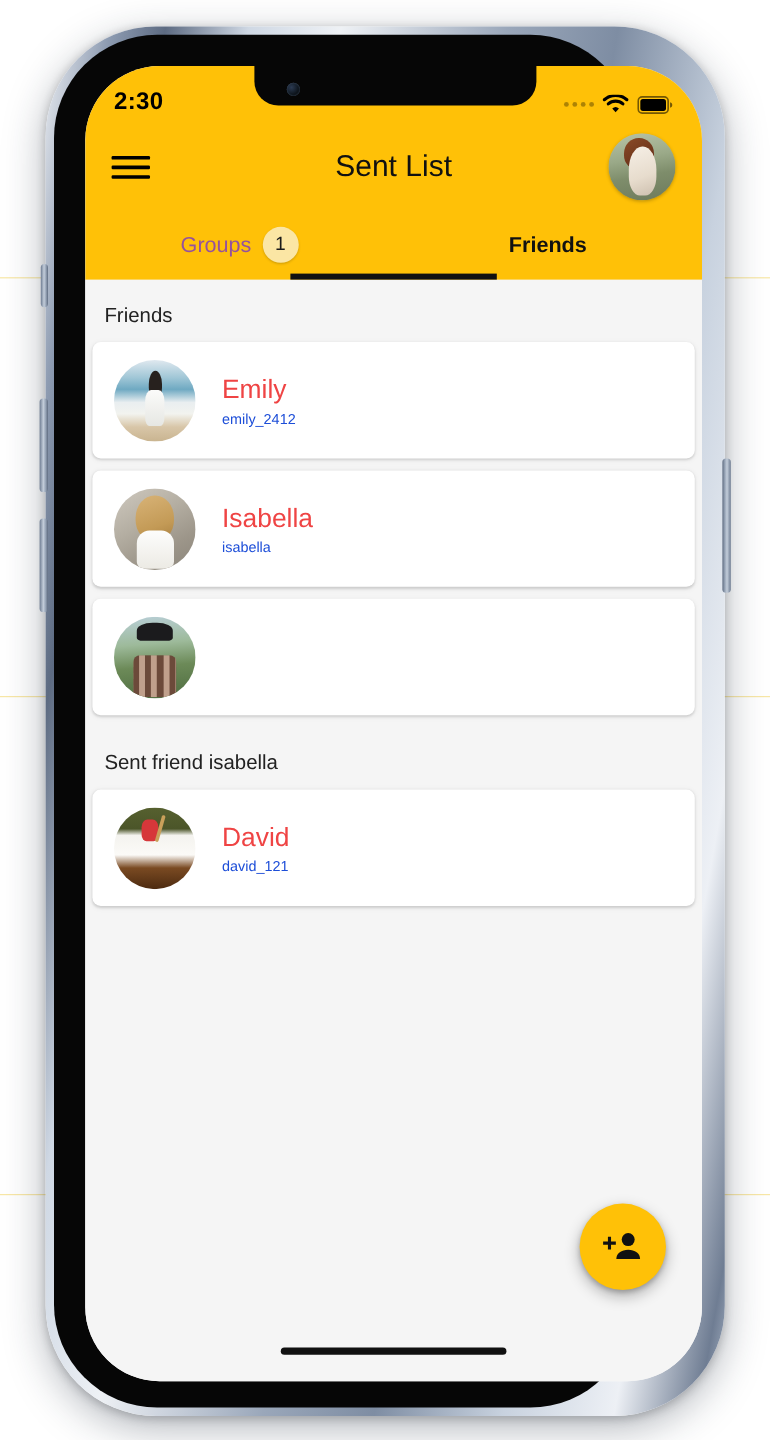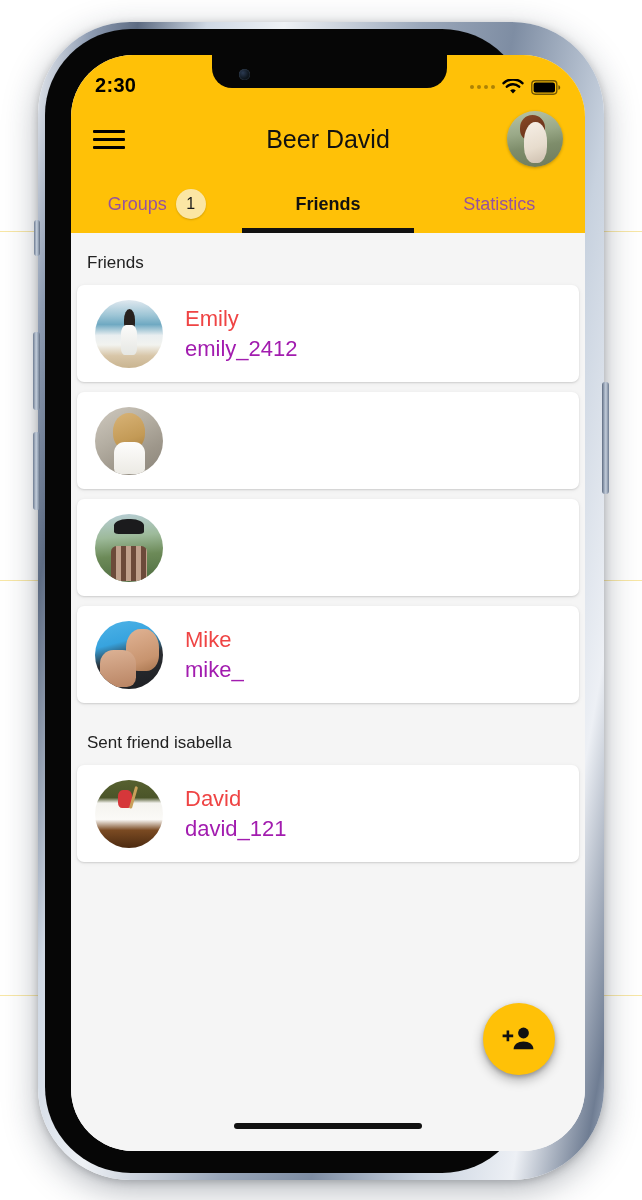--- a/index.html
+++ b/index.html
@@ -158,21 +158,21 @@
     height:97px; display:flex; align-items:center; padding:0 18px;
     box-shadow:0 1px 2px rgba(0,0,0,.13), 0 1px 5px rgba(0,0,0,.055);
     cursor:pointer;
   }
   .card-avatar {
     width:68px; height:68px; border-radius:50%;
     overflow:hidden; position:relative; flex:none;
   }
   .card-text { margin-left:22px; }
   .card-name { font-size:22px; color:#ef4444; line-height:1.25; }
-  .card-handle { font-size:22px; color:#a21caf; margin-top:3px; }
+  .card-handle { font-size:12px; color:#1d4ed8; margin-top:3px; }
 
   
   .fab {
     position:absolute; right:30px; bottom:76px;
     width:72px; height:72px; border-radius:50%;
     background:#ffc107; border:none; cursor:pointer;
     display:flex; align-items:center; justify-content:center;
     box-shadow:0 5px 12px rgba(0,0,0,.3), 0 2px 4px rgba(0,0,0,.2);
     z-index:30;
   }
@@ -232,37 +232,34 @@
             </div>
           </div>
         </div>
 
         <div class="titlerow">
           <div class="hamburger">
             <i></i>
               <i></i>
               <i></i>
           </div>
-          <div class="apptitle">Beer David</div>
+          <div class="apptitle">Sent List</div>
           <div class="user-avatar">
             <div class="av av-me"></div>
           </div>
         </div>
 
         <div class="tabs">
           <div class="tab">
             <span class="lbl">Groups</span>
             <span class="badge">1</span>
           </div>
           <div class="tab active">
             <span class="lbl">Friends</span>
           </div>
-          <div class="tab">
-            <span class="lbl">Statistics</span>
-          </div>
           <div class="tab-underline"></div>
         </div>
       </div>
 
       <div class="content">
 
         <div class="section-title">Friends</div>
 
         <div class="card">
           <div class="card-avatar">
@@ -271,37 +268,32 @@
           <div class="card-text">
             <div class="card-name">Emily</div>
             <div class="card-handle">emily_2412</div>
           </div>
         </div>
 
         <div class="card">
           <div class="card-avatar">
               <div class="av av-isabella"></div>
             </div>
+          <div class="card-text">
+            <div class="card-name">Isabella</div>
+            <div class="card-handle">isabella</div>
+          </div>
         </div>
 
         <div class="card">
           <div class="card-avatar">
               <div class="av av-leo"></div>
             </div>
         </div>
 
-        <div class="card">
-          <div class="card-avatar">
-              <div class="av av-mike"></div>
-            </div>
-          <div class="card-text">
-            <div class="card-name">Mike</div>
-            <div class="card-handle">mike_</div>
-          </div>
-        </div>
 
         <div class="section-title">Sent friend isabella</div>
 
         <div class="card">
           <div class="card-avatar">
               <div class="av av-david"></div>
             </div>
           <div class="card-text">
             <div class="card-name">David</div>
             <div class="card-handle">david_121</div>

